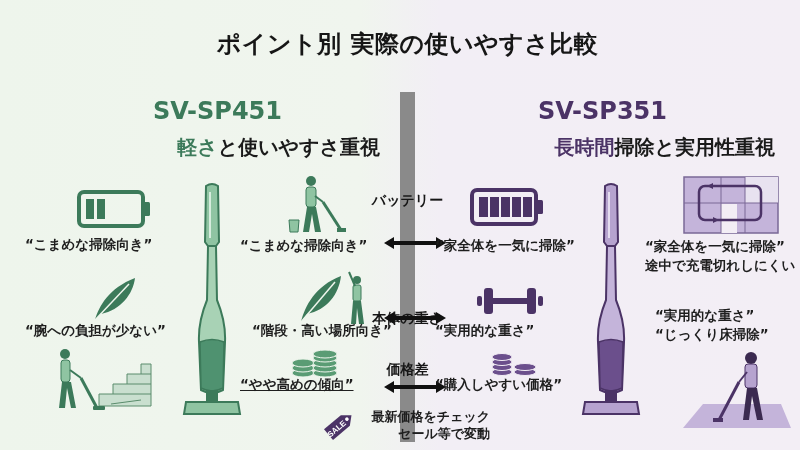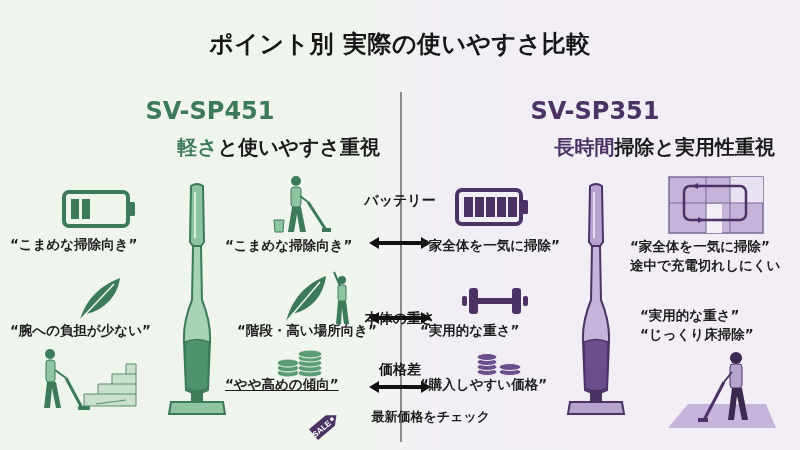--- a/index.html
+++ b/index.html
@@ -3,21 +3,21 @@
 <meta charset="utf-8">
 <style>
   * { box-sizing: border-box; margin: 0; padding: 0; }
   html, body { width: 800px; height: 450px; overflow: hidden; }
   body {
     font-family: "DejaVu Sans", "Liberation Sans", sans-serif;
     background: linear-gradient(90deg, #eef5ec 0%, #f0f5ee 45%, #f2eef5 55%, #f3eef5 100%);
     position: relative;
     color: #1a1a1a;
   }
-  .abs { position: absolute; }
+  .abs { position: absolute; padding-left: 15px; }
   .title {
     left: 0; width: 800px; top: 28px; text-align: center;
     font-size: 24px; font-weight: bold; letter-spacing: 0.5px; color: #161616;
   }
   .divider { left: 400px; top: 92px; width: 1.5px; height: 350px; background: #8a8a8a; }
   .model {
     font-size: 24px; font-weight: bold; text-align: center; width: 300px;
   }
   .model.green { left: 60px; top: 97px; color: #3c7a5a; }
   .model.purple { left: 445px; top: 97px; color: #4b3366; }
@@ -157,20 +157,21 @@
   <svg width="34" height="34" viewBox="0 0 34 34">
     <g transform="rotate(-40 17 17)">
       <path d="M2 10 L24 10 L32 17 L24 24 L2 24 Z" fill="#4b3366"></path>
       <circle cx="26" cy="17" r="1.8" fill="#fff"></circle>
       <text x="12" y="20.5" font-size="8" font-weight="bold" fill="#fff" text-anchor="middle" font-family="Liberation Sans, sans-serif">SALE</text>
     </g>
   </svg>
 </div>
 <div class="abs caption" style="left:340px;top:408px;width:150px;font-size:13px;line-height:17px;text-align:right;">
   <div>最新価格をチェック</div>
+  <div style="padding-left:16px;">セール等で変動</div>
 </div>
 
 <div class="abs" style="left:455px;top:188px;">
   <svg width="76" height="38" viewBox="0 0 76 38">
     <rect x="2" y="2" width="64" height="34" rx="5" fill="none" stroke="#4b3366" stroke-width="4"></rect>
     <rect x="66" y="12" width="7" height="14" rx="1.5" fill="#4b3366"></rect>
     <rect x="9" y="9" width="9" height="20" fill="#4b3366"></rect>
     <rect x="20" y="9" width="9" height="20" fill="#4b3366"></rect>
     <rect x="31" y="9" width="9" height="20" fill="#4b3366"></rect>
     <rect x="42" y="9" width="9" height="20" fill="#4b3366"></rect>

